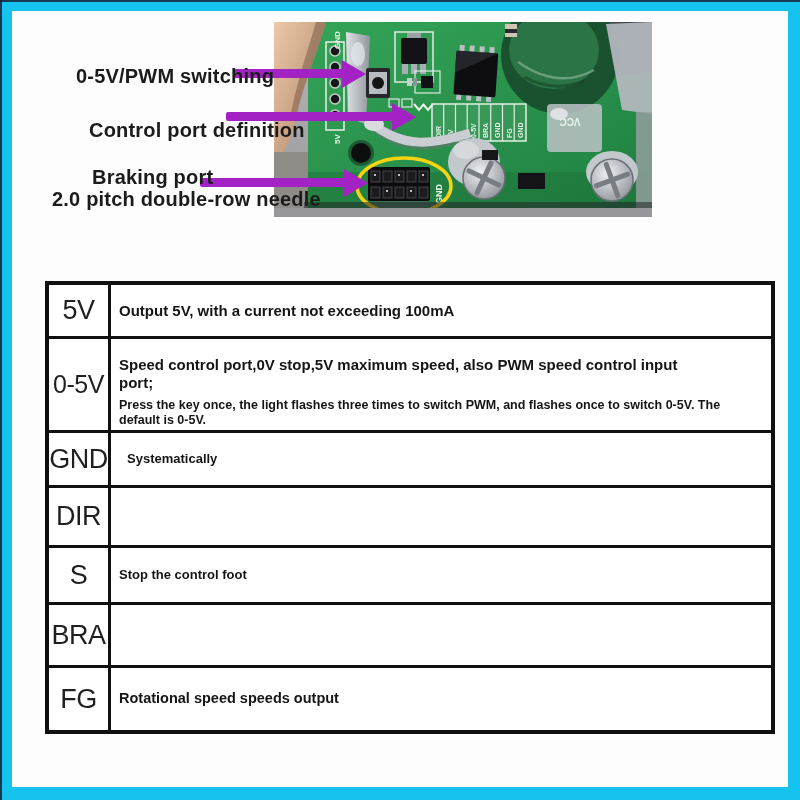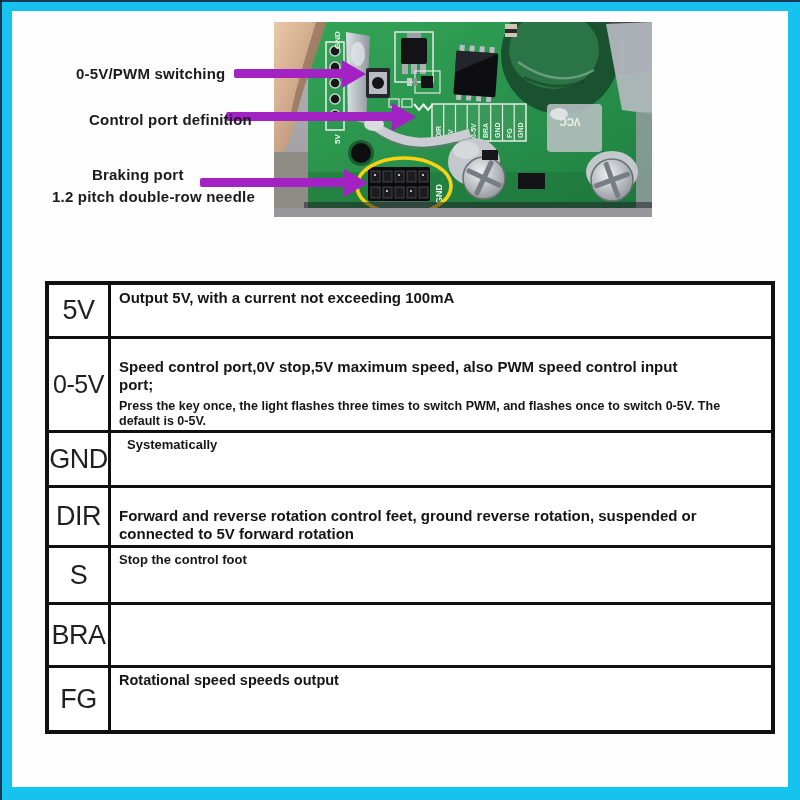--- a/index.html
+++ b/index.html
@@ -2,58 +2,58 @@
 <html><head>
 <meta charset="utf-8">
 <style>
   html,body{margin:0;padding:0;background:#333;}
   .stage{position:relative;width:800px;height:800px;background:#16c3ef;overflow:hidden;
          font-family:"Liberation Sans",sans-serif;}
   .stage::before{content:"";position:absolute;inset:0;z-index:90;pointer-events:none;
          box-shadow:inset 2px 0 0 rgba(22,22,48,.8), inset 0 2px 0 rgba(22,22,48,.8);}
   .page{position:absolute;left:12px;top:11px;right:12px;bottom:13px;background:#fdfdfd;}
   
-  .lbl{position:absolute;font-weight:bold;font-size:15px;color:#1b1b1b;white-space:nowrap;
+  .lbl{position:absolute;font-weight:bold;font-size:20px;color:#1b1b1b;white-space:nowrap;
        letter-spacing:.2px;z-index:6;}
   
   .arrow-shaft{position:absolute;height:9px;background:#a322c4;border-radius:2px;z-index:5;}
   .arrow-head{position:absolute;width:24px;height:28px;background:#a322c4;
        clip-path:polygon(0 0,100% 50%,0 100%);z-index:5;}
   
   .photo{position:absolute;left:262px;top:11px;width:378px;height:195px;overflow:hidden;z-index:1;}
   
   .ptable{position:absolute;left:33px;top:270px;width:730px;height:453px;box-sizing:border-box;
        border:4px solid #101010;background:#fff;display:flex;flex-direction:column;z-index:2;}
   .trow{display:flex;box-sizing:border-box;border-bottom:3px solid #101010;}
   .trow.r7{border-bottom:none;flex:1;}
   .r1{height:54px}.r2{height:94px}.r3{height:55px}.r4{height:60px}.r5{height:57px}.r6{height:63px}
   .pcell{width:62px;flex-shrink:0;box-sizing:border-box;border-right:3px solid #101010;
        display:flex;align-items:center;justify-content:center;font-size:27px;letter-spacing:-.5px;
        color:#1f1f1f;}
   .r2 .pcell{font-size:25px;}
-  .dcell{flex:1;box-sizing:border-box;display:flex;flex-direction:column;justify-content:flex-start;
+  .dcell{flex:1;box-sizing:border-box;display:flex;flex-direction:column;justify-content:center;
        padding:4px 10px 4px 8px;font-weight:bold;color:#151515;}
   .dmain{font-size:15px;line-height:1.18;}
   .dsub{font-size:12.5px;line-height:1.2;margin-top:6px;max-width:680px;}
   .r2 .dmain,.r4 .dmain{max-width:585px;margin-top:15px;}
   .r6 .dmain{max-width:520px;font-size:15.5px;}
   .r3 .dcell{padding-left:16px;} .r3 .dmain{font-size:13px;}
   .r5 .dmain{font-size:13px;} .r7 .dmain{font-size:14.5px;}
   .sk{font-family:"Liberation Sans",sans-serif;font-weight:bold;fill:#e9f4ea;}
 </style>
 </head>
 <body>
 
 <div class="stage">
   <div class="page">
 
     <div class="lbl" style="left:64px;top:54px;">0-5V/PWM switching</div>
-    <div class="lbl" style="left:77px;top:100px;">Control port definition</div>
+    <div class="lbl" style="left:77px;top:108px;">Control port definition</div>
     <div class="lbl" style="left:80px;top:155px;">Braking port</div>
-    <div class="lbl" style="left:40px;top:177px;">1.2 pitch double-row needle</div>
+    <div class="lbl" style="left:40px;top:177px;">2.0 pitch double-row needle</div>
 
     <div class="arrow-shaft" style="left:222px;top:58px;width:110px;"></div>
     <div class="arrow-head" style="left:330px;top:49px;"></div>
     <div class="arrow-shaft" style="left:214px;top:101px;width:168px;"></div>
     <div class="arrow-head" style="left:380px;top:92px;"></div>
     <div class="arrow-shaft" style="left:188px;top:167px;width:146px;"></div>
     <div class="arrow-head" style="left:332px;top:158px;"></div>
 
     <div class="photo">
       <svg width="378" height="195" viewBox="0 0 378 195" xmlns="http://www.w3.org/2000/svg">
@@ -242,23 +242,20 @@
         </div>
       </div>
       <div class="trow r3">
         <div class="pcell">GND</div>
         <div class="dcell">
             <div class="dmain">Systematically</div>
           </div>
       </div>
       <div class="trow r4">
         <div class="pcell">DIR</div>
-        <div class="dcell">
-            <div class="dmain">Forward and reverse rotation control feet, ground reverse rotation, suspended or connected to 5V forward rotation</div>
-          </div>
       </div>
       <div class="trow r5">
         <div class="pcell">S</div>
         <div class="dcell">
             <div class="dmain">Stop the control foot</div>
           </div>
       </div>
       <div class="trow r6">
         <div class="pcell">BRA</div>
       </div>

